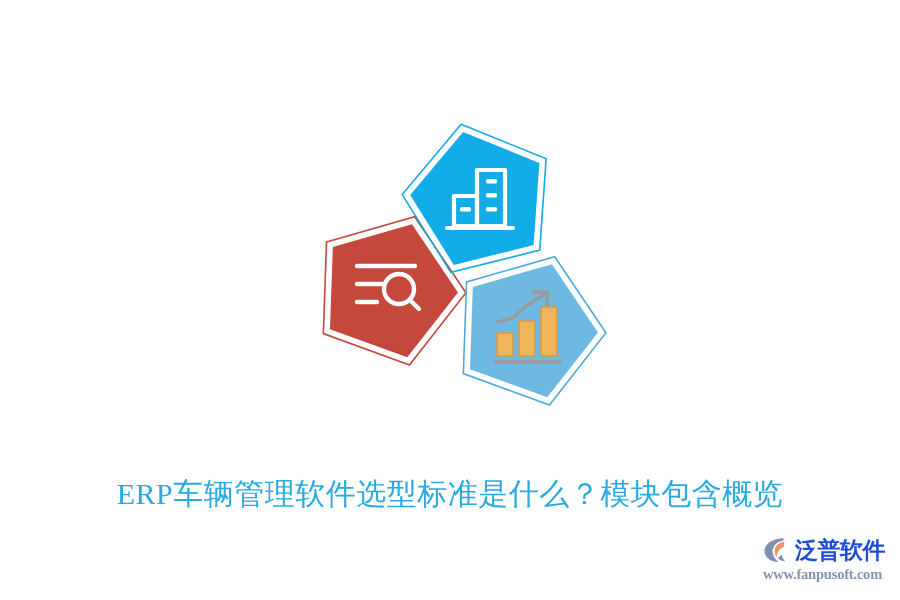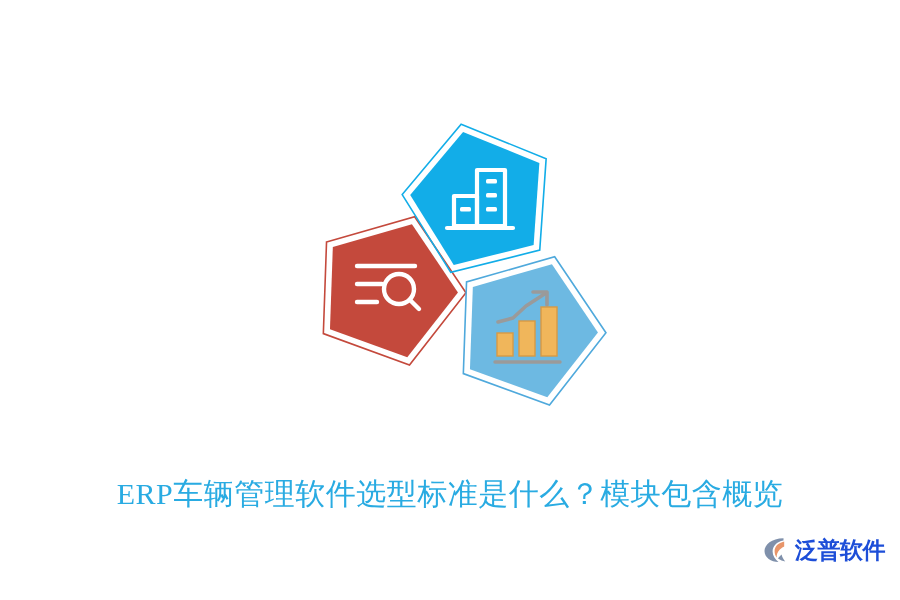--- a/index.html
+++ b/index.html
@@ -172,15 +172,16 @@
 
           <path d="M22.2 6.4 C 16.0 7.8 12.6 11.4 12.6 16.2 C 12.6 18.6 13.4 20.8 14.8 22.6
                    C 14.4 20.0 15.4 17.0 17.8 14.6 C 19.6 12.8 21.2 11.8 22.2 11.4 Z" fill="#E8956A"></path>
 
           <path d="M16.0 23.6 C 18.2 25.2 20.8 26.2 23.2 26.4 C 21.4 24.2 20.0 21.8 19.6 19.4
                    C 18.2 20.6 16.8 22.0 16.0 23.6 Z" fill="#7F90AB"></path>
         </svg>
       </span>
       <span class="logo-word">泛普软件</span>
     </div>
+    <div class="logo-url">www.fanpusoft.com</div>
   </div>
 
 </div>
 
 </body></html>

